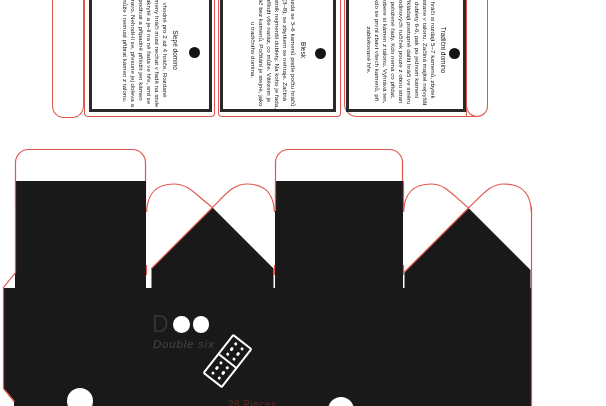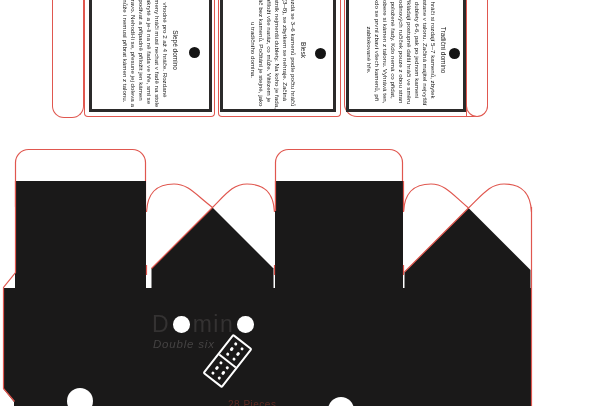--- a/index.html
+++ b/index.html
@@ -131,21 +131,20 @@
       <path d="M531.5,207 L531.5,406"></path>
       <path d="M146.5,265 L146.5,275"></path>
       <path d="M274.5,265 L274.5,275"></path>
       <path d="M403.5,265 L403.5,275"></path>
     </g>
   </svg>
 
   <div class="brand">
     <span>D</span>
     <span class="o-circle"></span>
-    <span>min</span>
     <span class="o-circle"></span>
   </div>
   <div class="subtitle">Double six</div>
   <div class="pieces">28 Pieces</div>
 
   <div class="tile">
     <div class="tile-half">
       <span class="pip"></span>
         <span class="pip"></span>
         <span class="pip"></span>

